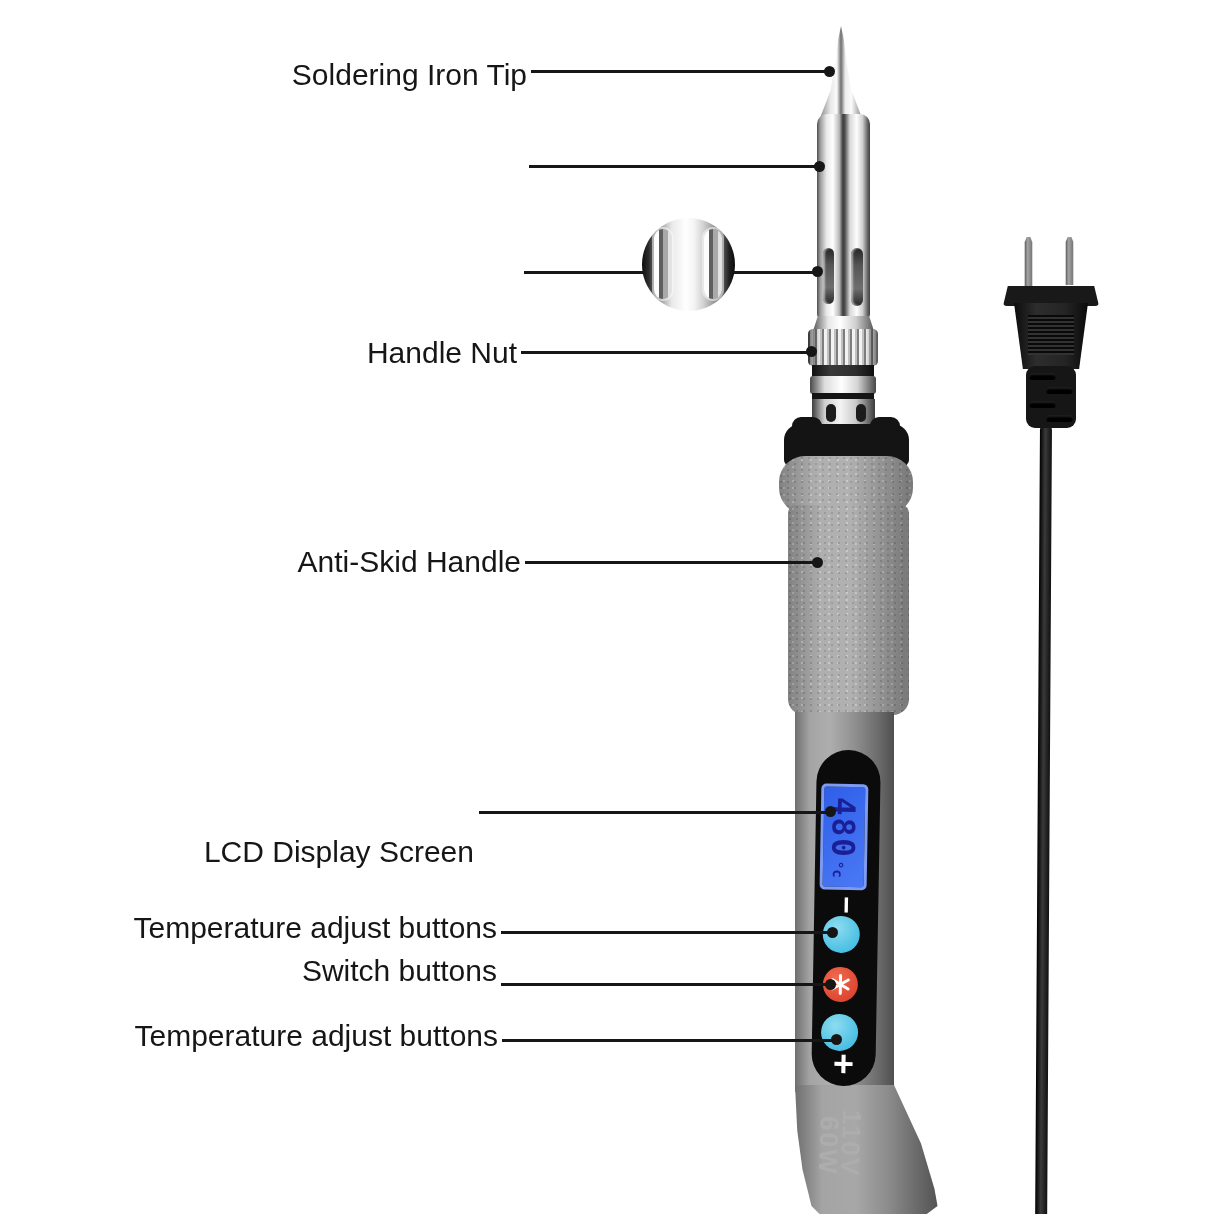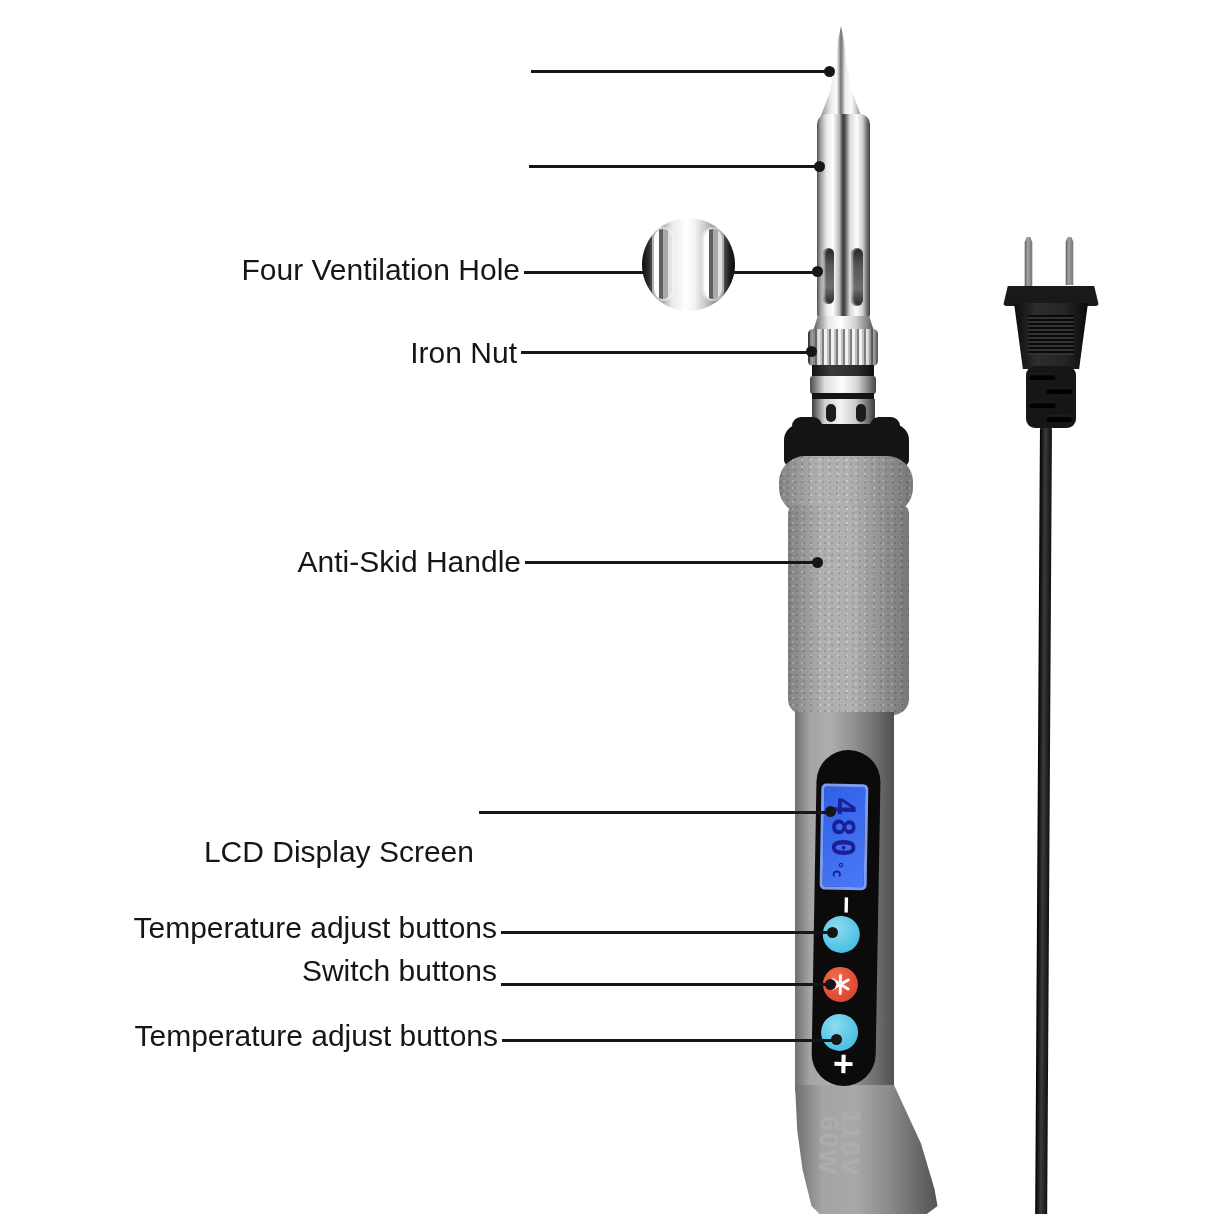--- a/index.html
+++ b/index.html
@@ -135,22 +135,22 @@
     box-shadow:inset 0 2px 2px rgba(255,255,255,.12);}
   .ns1{left:3px;top:7px;} .ns2{right:3px;top:21px;} .ns3{left:3px;top:35px;} .ns4{right:3px;top:49px;}
   .cord{left:1040px;top:424px;width:12px;height:792px;z-index:1;border-radius:6px 6px 0 0;
     background:linear-gradient(90deg,#000,#3a3a3a 45%,#101010);transform:rotate(.35deg);transform-origin:50% 0;}
 </style>
 </head>
 <body>
 
 <div class="canvas">
 
-  <div class="label lb3">Four Ventilation Hole</div>
-  <div class="label lb4">Iron Nut</div>
+  <div class="label lb1">Soldering Iron Tip</div>
+  <div class="label lb4">Handle Nut</div>
   <div class="label lb5">Anti-Skid Handle</div>
   <div class="label lb6">LCD Display Screen</div>
   <div class="label lb7">Temperature adjust buttons</div>
   <div class="label lb8">Switch buttons</div>
   <div class="label lb9">Temperature adjust buttons</div>
 
   <div class="line ln1"></div>
   <div class="line ln2"></div>
   <div class="line ln3"></div>
   <div class="line ln4"></div>

